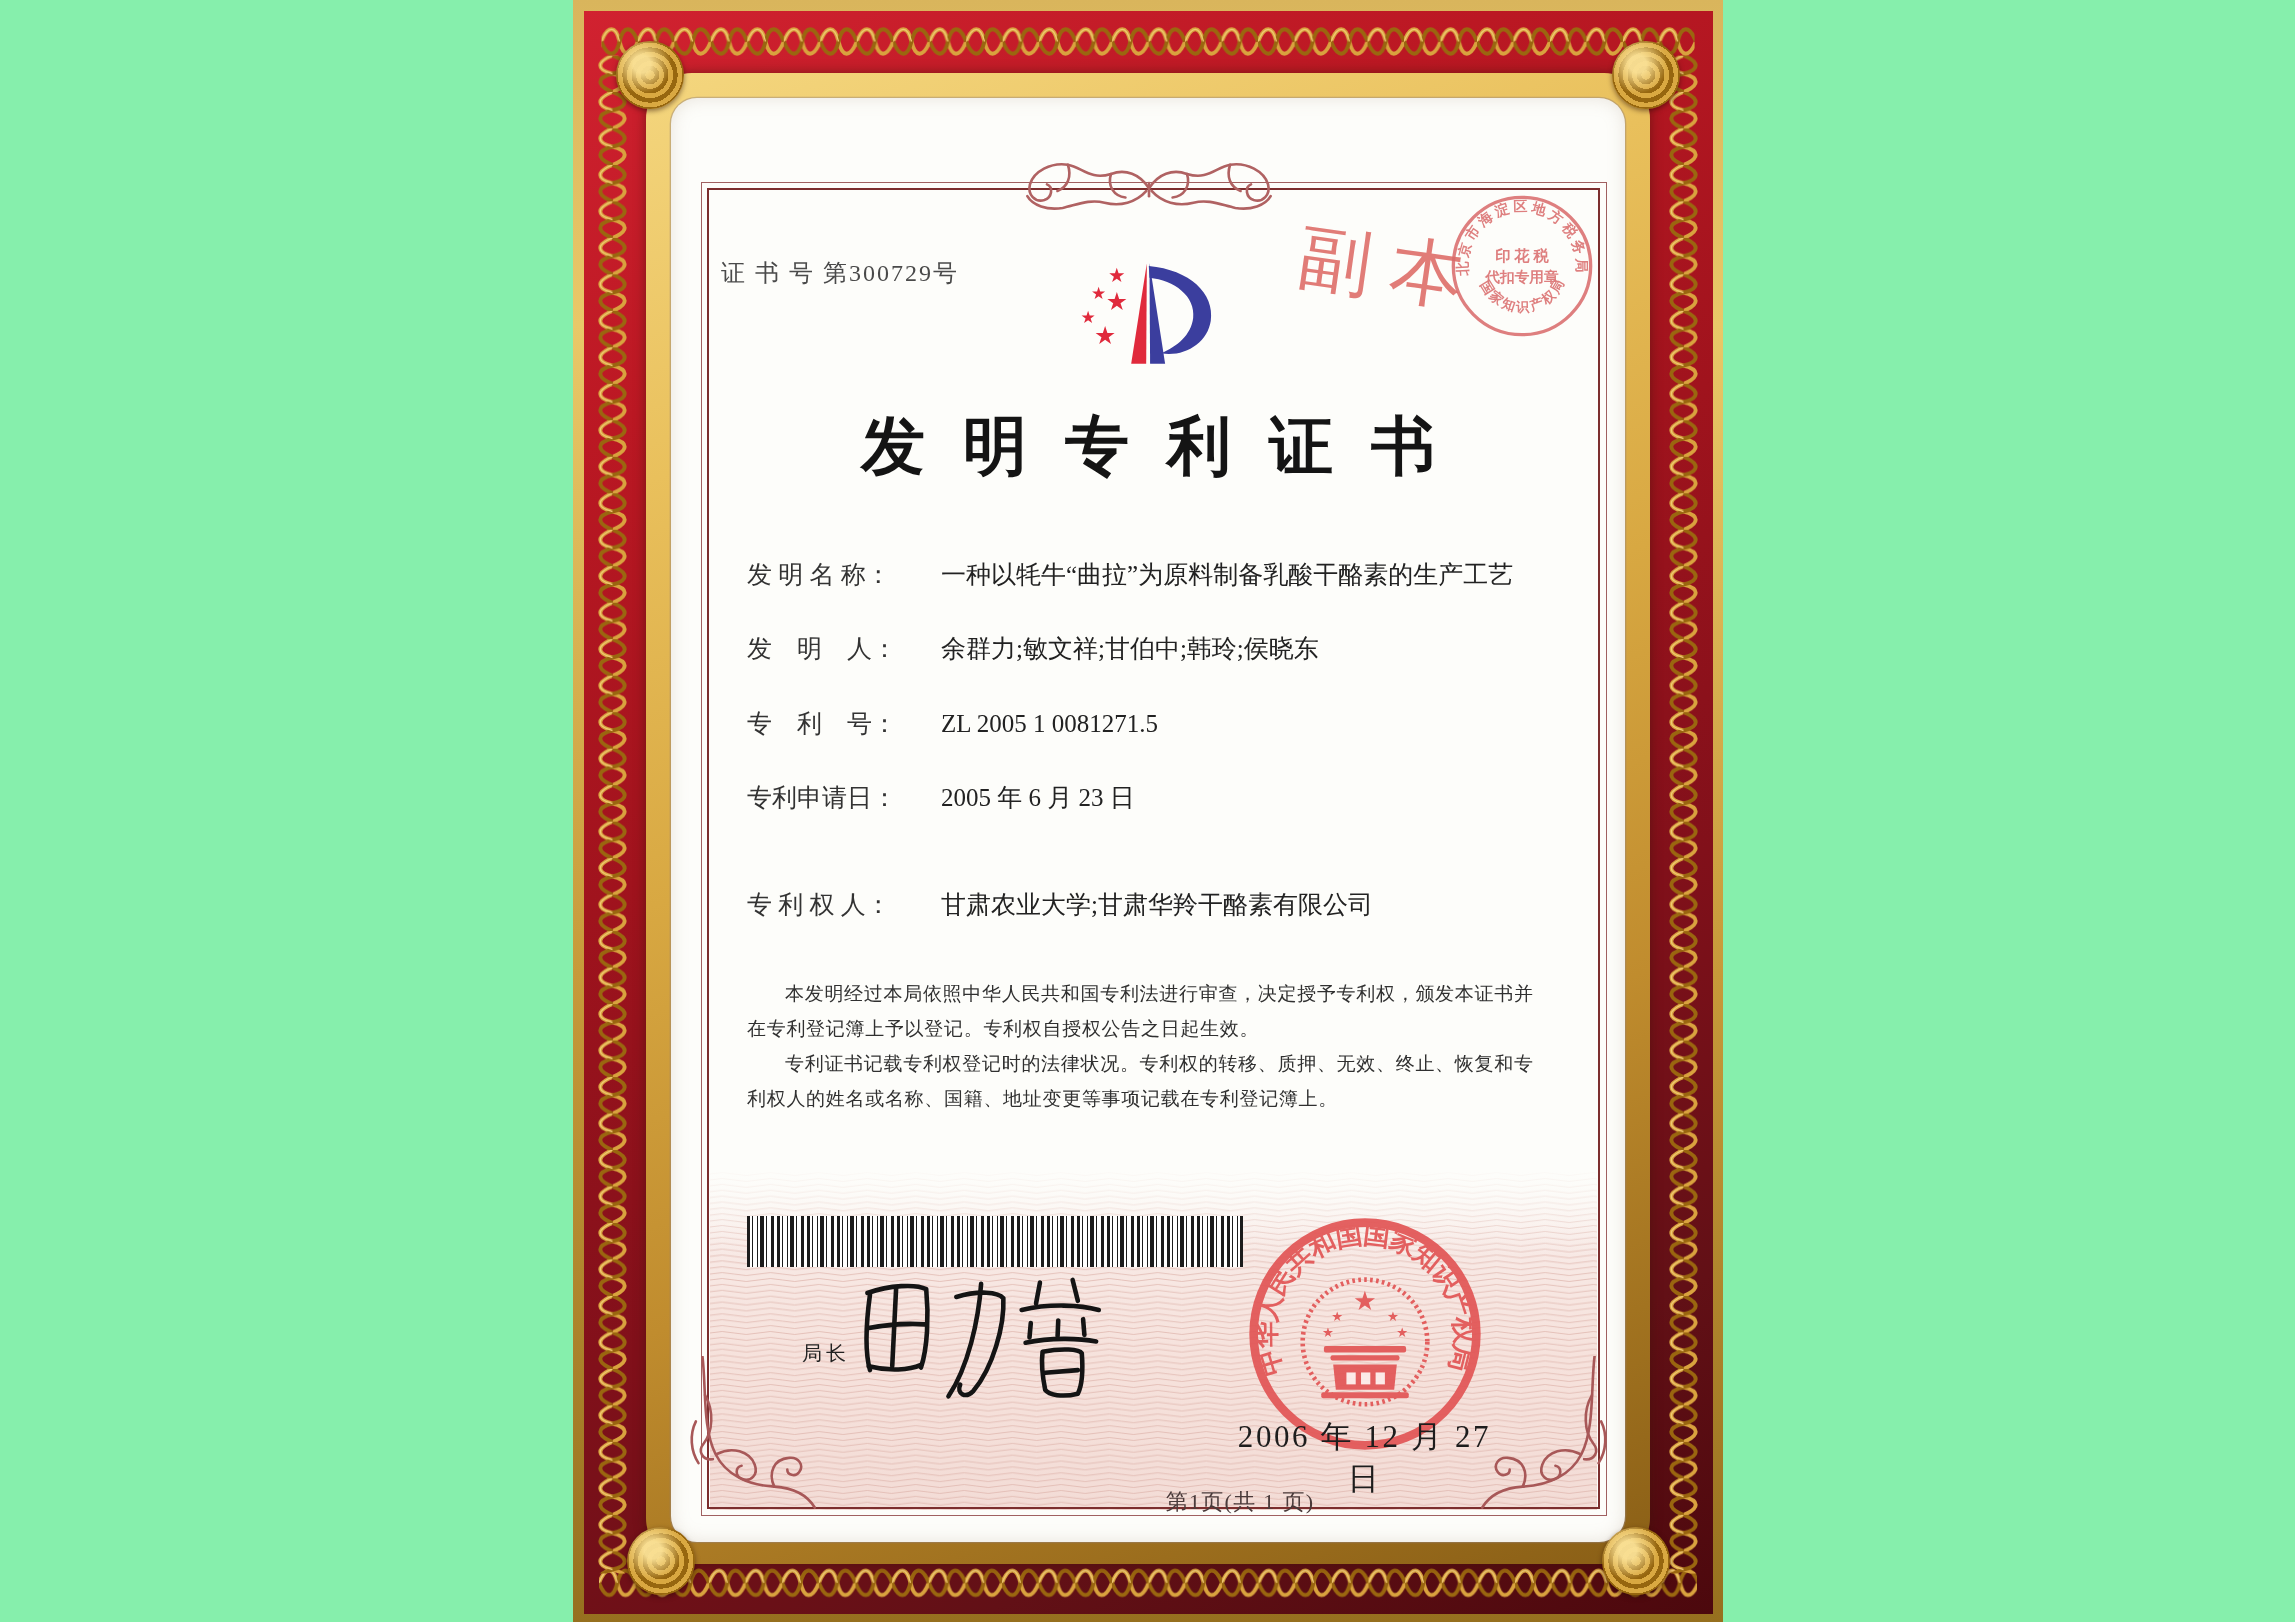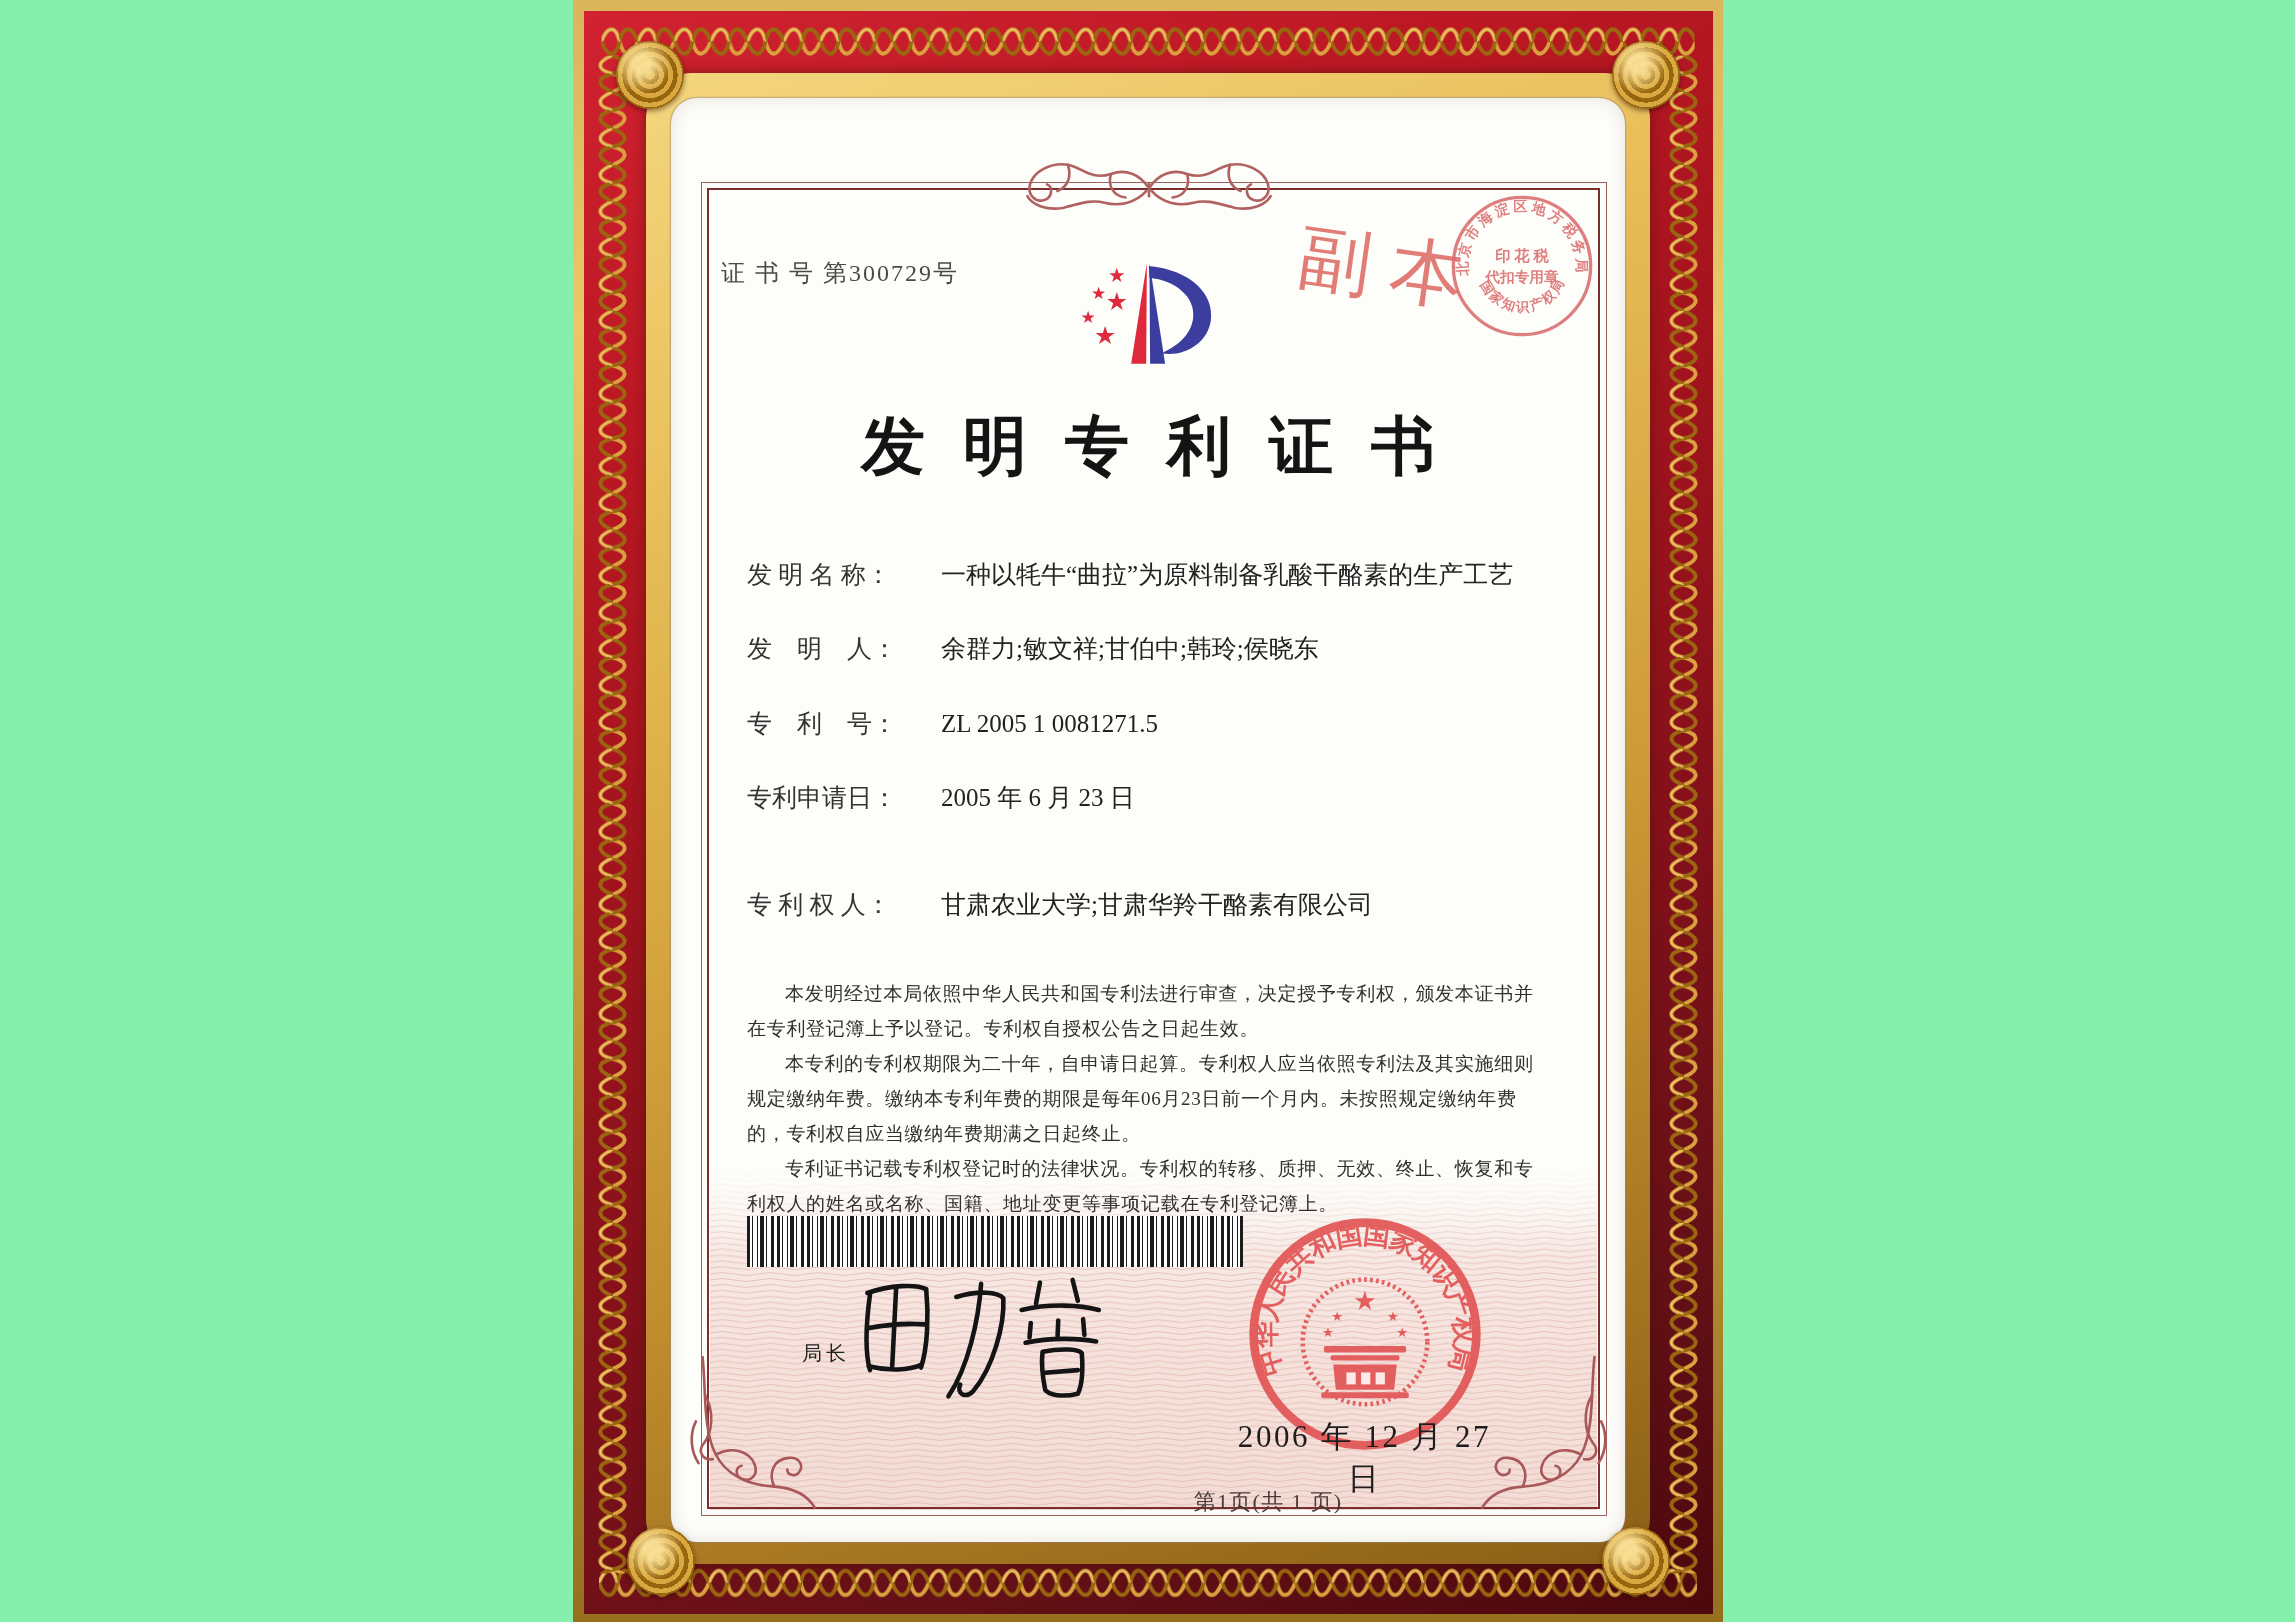--- a/index.html
+++ b/index.html
@@ -38,21 +38,21 @@
   .body-text p{margin:0;text-indent:2em;letter-spacing:0.7px;}
   .barcode{position:absolute;left:174px;top:1216px;width:496px;height:51px;
         background:repeating-linear-gradient(90deg,
           #1c1c1c 0 2.6px,#fff 2.6px 4.6px,#1c1c1c 4.6px 5.9px,#fff 5.9px 9.8px,
           #1c1c1c 9.8px 11px,#fff 11px 13px,#1c1c1c 13px 17px,#fff 17px 19px,
           #1c1c1c 19px 20px,#fff 20px 24px,#1c1c1c 24px 27.5px,#fff 27.5px 30px);}
   .sig-label{position:absolute;left:229px;top:1340px;font-size:20px;color:#222;letter-spacing:3.9px;}
   .sig-svg{position:absolute;left:280px;top:1260px;}
   .seal-svg{position:absolute;left:674px;top:1216px;opacity:.92;}
   .seal-date{position:absolute;left:654px;top:1416px;width:275px;text-align:center;font-size:31px;color:#1d1d1d;letter-spacing:2.6px;}
-  .footer{position:absolute;left:0;top:1487px;width:1334px;text-align:center;font-size:22px;color:#4a3a3a;letter-spacing:1.3px;margin-left:28px;}
+  .footer{position:absolute;left:0;top:1487px;width:1334px;text-align:center;font-size:22px;color:#4a3a3a;letter-spacing:1.3px;}
   .tax-svg{position:absolute;left:877px;top:194px;opacity:.85;}
   .copy-stamp{position:absolute;left:725px;top:220px;font-size:73px;color:rgba(219,95,90,.82);
         letter-spacing:19.6px;transform:rotate(8deg);font-weight:normal;}
   .ornament{position:absolute;left:419px;top:145px;}
   .flourish{position:absolute;}
   .visually-hidden{position:absolute;width:0.7px;height:0.7px;overflow:hidden;clip-path:inset(50%);}
 </style>
 </head>
 <body>
 
@@ -187,21 +187,20 @@
     </div>
     <div class="fieldrow" style="top:781px;">
       <span class="lbl">专利申请日：</span><span class="val">2005 年 6 月 23 日</span>
     </div>
     <div class="fieldrow" style="top:888px;">
       <span class="lbl">专 利 权 人：</span><span class="val">甘肃农业大学;甘肃华羚干酪素有限公司</span>
     </div>
 
     <div class="body-text">
       <p>本发明经过本局依照中华人民共和国专利法进行审查，决定授予专利权，颁发本证书并在专利登记簿上予以登记。专利权自授权公告之日起生效。</p>
-      <p>本专利的专利权期限为二十年，自申请日起算。专利权人应当依照专利法及其实施细则规定缴纳年费。缴纳本专利年费的期限是每年06月23日前一个月内。未按照规定缴纳年费的，专利权自应当缴纳年费期满之日起终止。</p>
       <p>专利证书记载专利权登记时的法律状况。专利权的转移、质押、无效、终止、恢复和专利权人的姓名或名称、国籍、地址变更等事项记载在专利登记簿上。</p>
     </div>
 
     <div class="barcode"></div>
 
     <div class="sig-label">局长</div>
     <span class="visually-hidden">田力普</span>
     <svg class="sig-svg" width="268" height="151" viewBox="0 0 410 230">
       <g stroke="#141414" stroke-width="7" fill="none" stroke-linecap="round" stroke-linejoin="round">
         <path d="M26,52 C20,96 18,140 26,168"></path>

